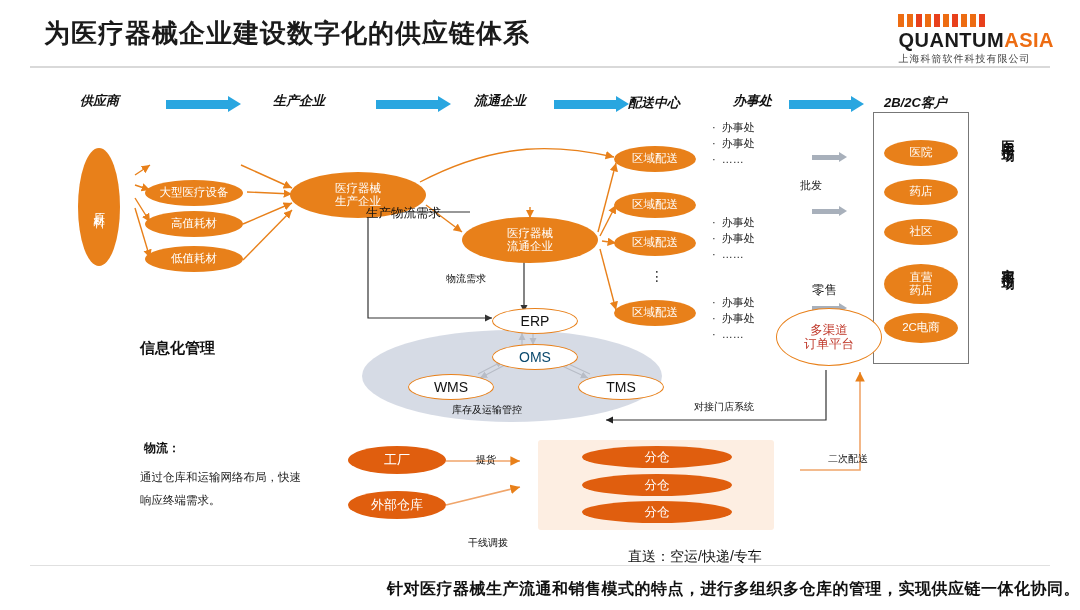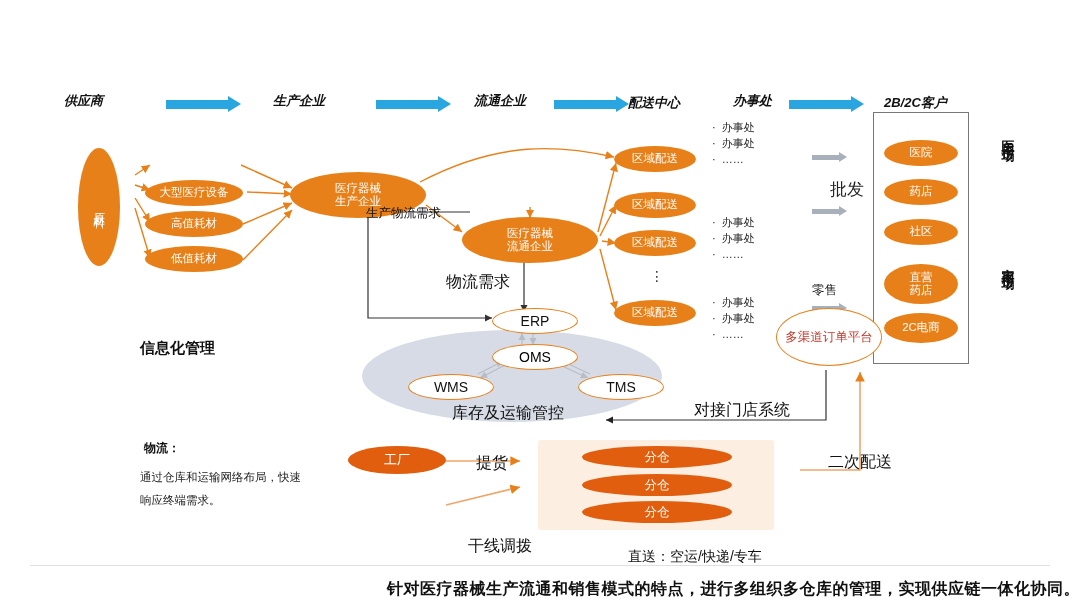--- a/index.html
+++ b/index.html
@@ -55,40 +55,62 @@
 
   .box-2b{position:absolute;border:1.4px solid #777;background:transparent;}
   .peach-box{position:absolute;background:#fdeee2;border-radius:3px;}
 
   .vtext{
     position:absolute;font-size:13px;font-weight:bold;color:#111;
     writing-mode:vertical-rl;text-orientation:upright;letter-spacing:3px;line-height:1.2;
   }
   .dots{position:absolute;font-size:11px;color:#222;line-height:1.45;}
   .small{font-size:11.5px;color:#222;}
-  .mid{font-size:16px;color:#111;}
+  .mid{font-size:10px;color:#111;}
   .bold14{font-size:14.5px;font-weight:bold;color:#111;}
   .footer{
     position:absolute;left:0;bottom:10px;width:1080px;text-align:right;
     font-size:16px;font-weight:bold;color:#111;letter-spacing:.5px;
   }
   .footer-rule{position:absolute;left:30px;bottom:44px;width:1020px;height:1px;background:#e0e0e0;}
 
   svg.overlay{position:absolute;left:0;top:0;width:1080px;height:610px;pointer-events:none;}
   .grey-arrow{position:absolute;height:10px;}
   .grey-arrow .s{position:absolute;left:0;top:3px;height:5px;background:#a8b0bb;}
   .grey-arrow .h{position:absolute;top:0;width:0;height:0;border-top:5px solid transparent;border-bottom:5px solid transparent;border-left:8px solid #a8b0bb;}
 </style>
 </head>
 <body>
 
 <div class="page">
 
-
-  <div class="lbl chain-label" style="left:64px;top:92px;">供应商</div>
+  <div class="header">
+    <div class="hdr-title">为医疗器械企业建设数字化的供应链体系</div>
+    <div class="logo">
+      <div class="logo-bars">
+        <i></i>
+          <i></i>
+          <i class="r"></i>
+          <i></i>
+          <i class="r"></i>
+          <i></i>
+          <i class="r"></i>
+          <i></i>
+          <i></i>
+          <i class="r"></i>
+      </div>
+      <div class="logo-name">
+        <span>QUANTUM</span><em>ASIA</em>
+      </div>
+      <div class="logo-sub">上海科箭软件科技有限公司</div>
+    </div>
+    <div class="hdr-rule"></div>
+  </div>
+
+  <div class="lbl chain-label" style="left:80px;top:92px;">供应商</div>
   <div class="lbl chain-label" style="left:273px;top:92px;">生产企业</div>
   <div class="lbl chain-label" style="left:474px;top:92px;">流通企业</div>
   <div class="lbl chain-label" style="left:628px;top:94px;">配送中心</div>
   <div class="lbl chain-label" style="left:733px;top:92px;">办事处</div>
   <div class="lbl chain-label" style="left:884px;top:94px;">2B/2C客户</div>
 
   <div class="arrow-blue" style="left:166px;top:96px;width:75px;">
     <div class="shaft" style="width:62px;"></div>
       <div class="head" style="left:62px;"></div>
   </div>
@@ -211,60 +233,61 @@
       <div class="h" style="left:27px;"></div>
   </div>
   <div class="grey-arrow" style="left:812px;top:206px;width:36px;">
     <div class="s" style="width:27px;"></div>
       <div class="h" style="left:27px;"></div>
   </div>
   <div class="grey-arrow" style="left:812px;top:303px;width:36px;">
     <div class="s" style="width:27px;"></div>
       <div class="h" style="left:27px;"></div>
   </div>
-  <div class="lbl small" style="left:830px;top:178px;font-size:17px;text-align:center;">批发</div>
+  <div class="lbl small" style="left:800px;top:178px;font-size:11px;text-align:center;">批发</div>
   <div class="lbl small" style="left:812px;top:282px;font-size:12.5px;">零售</div>
 
   <div class="box-2b" style="left:873px;top:112px;width:94px;height:250px;"></div>
   <div class="pill solid" style="left:884px;top:140px;width:74px;height:26px;">医院</div>
   <div class="pill solid" style="left:884px;top:179px;width:74px;height:26px;">药店</div>
   <div class="pill solid" style="left:884px;top:219px;width:74px;height:26px;">社区</div>
   <div class="pill solid" style="left:884px;top:264px;width:74px;height:40px;flex-direction:column;">
     <span>直营</span>
     <span>药店</span>
   </div>
   <div class="pill solid" style="left:884px;top:313px;width:74px;height:30px;">2C电商</div>
 
   <div class="vtext" style="left:1000px;top:130px;">医用市场</div>
   <div class="vtext" style="left:1000px;top:258px;">家用市场</div>
 
-  <div class="pill thin" style="left:776px;top:308px;width:104px;height:56px;flex-direction:row;color:#c0392b;font-size:12.5px;">
+  <div class="pill thin" style="left:776px;top:308px;width:104px;height:56px;flex-direction:column;color:#c0392b;font-size:12.5px;">
     <span>多渠道</span>
     <span>订单平台</span>
   </div>
 
   <div class="grey-ellipse" style="left:362px;top:330px;width:300px;height:92px;"></div>
   <div class="lbl bold14" style="left:140px;top:339px;font-size:15px;">信息化管理</div>
 
   <div class="pill thin" style="left:492px;top:308px;width:84px;height:24px;font-size:14px;color:#111;">ERP</div>
-  <div class="pill thin" style="left:492px;top:344px;width:84px;height:24px;font-size:14px;color:#000000;">OMS</div>
+  <div class="pill thin" style="left:492px;top:344px;width:84px;height:24px;font-size:14px;color:#0c4a6e;">OMS</div>
   <div class="pill thin" style="left:408px;top:374px;width:84px;height:24px;font-size:14px;color:#111;">WMS</div>
   <div class="pill thin" style="left:578px;top:374px;width:84px;height:24px;font-size:14px;color:#111;">TMS</div>
   <div class="lbl mid" style="left:452px;top:403px;">库存及运输管控</div>
 
   <div class="lbl mid" style="left:366px;top:205px;font-size:12.5px;">生产物流需求</div>
   <div class="lbl mid" style="left:446px;top:272px;">物流需求</div>
   <div class="lbl mid" style="left:694px;top:400px;">对接门店系统</div>
   <div class="lbl mid" style="left:828px;top:452px;">二次配送</div>
 
   <div class="lbl bold14" style="left:144px;top:440px;font-size:12px;">物流：</div>
   <div class="lbl small" style="left:140px;top:470px;">通过仓库和运输网络布局，快速</div>
   <div class="lbl small" style="left:140px;top:493px;text-align:center;">响应终端需求。</div>
 
   <div class="pill deep" style="left:348px;top:446px;width:98px;height:28px;font-size:13px;">工厂</div>
+  <div class="pill deep" style="left:348px;top:491px;width:98px;height:28px;font-size:13px;">外部仓库</div>
 
   <div class="lbl mid" style="left:476px;top:453px;">提货</div>
   <div class="lbl mid" style="left:468px;top:492px;margin-top:44px;">干线调拨</div>
 
   <div class="peach-box" style="left:538px;top:440px;width:236px;height:90px;"></div>
   <div class="pill deep" style="left:582px;top:446px;width:150px;height:22px;font-size:12.5px;">分仓</div>
   <div class="pill deep" style="left:582px;top:474px;width:150px;height:22px;font-size:12.5px;">分仓</div>
   <div class="pill deep" style="left:582px;top:501px;width:150px;height:22px;font-size:12.5px;">分仓</div>
 
   <div class="lbl mid" style="left:628px;top:548px;font-size:14px;">直送：空运/快递/专车</div>

